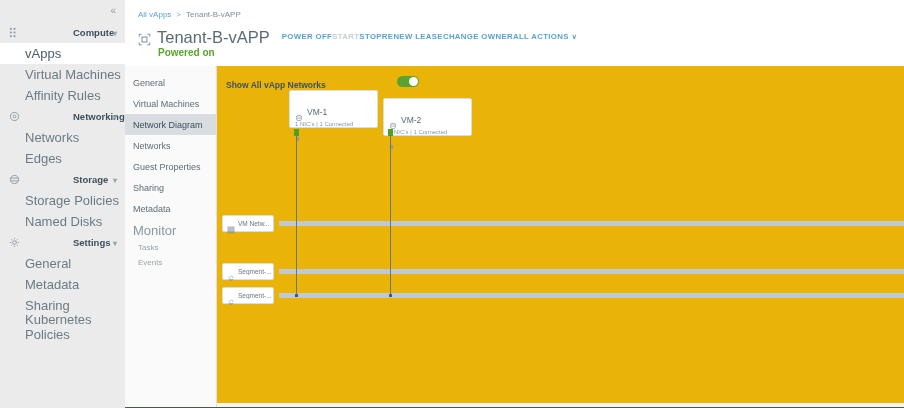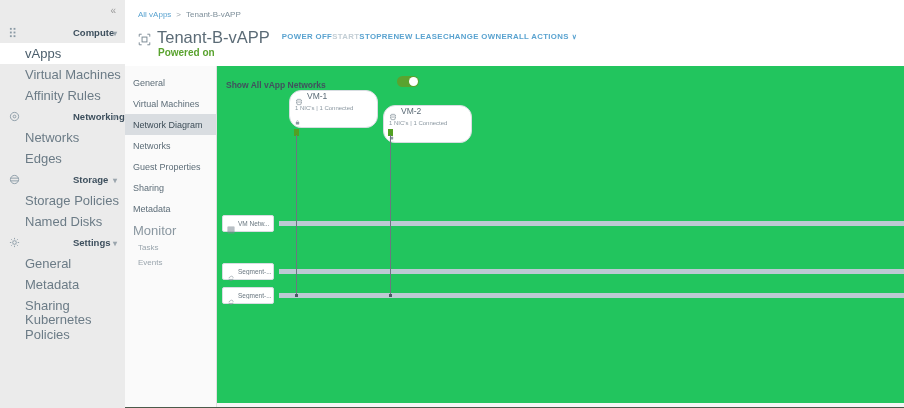--- a/index.html
+++ b/index.html
@@ -168,21 +168,21 @@
     display: flex; align-items: center;
     padding-left: 13px;
     font-size: 8px;
     color: #9aa5ad;
   }
 
   
   .diagram {
     flex: 1 1 auto;
     position: relative;
-    background: #22c55e;
+    background: #eab308;
     min-width: 0;
   }
   .diagram-header {
     display: flex; align-items: center;
     padding: 10px 0 0 9px;
     height: 28px;
   }
   .diagram-header .dh-label {
     font-size: 8.5px;
     color: #41525e;
@@ -208,22 +208,22 @@
     position: absolute;
     left: 0; top: 24px; right: 0; bottom: 0;
   }
 
   
   .vm-card {
     position: absolute;
     width: 89px; height: 38px;
     background: #ffffff;
     border: 1px solid #d7dde1;
-    border-radius: 12px;
-    padding: 0 5px 0 5px;
+    border-radius: 2px;
+    padding: 16px 5px 0 5px;
   }
   .vm-head { display: flex; align-items: center; }
   .vm-icon {
     width: 8px; height: 8px;
     margin-right: 4px;
     color: #7f8d96;
     flex: 0 0 8px;
   }
   .vm-name { font-size: 8.5px; color: #5a6a75; }
   .vm-sub {
@@ -485,21 +485,21 @@
                       <path d="M5 4.5h2M5 6.5h2M1.5 4h1.5M1.5 7h1.5M9 4h1.5M9 7h1.5"></path>
                     </svg></span>
                   <span class="vm-name">VM-1</span>
                 </div><div class="vm-sub">1 NIC's  |  1 Connected</div><span class="vm-lock"><svg viewBox="0 0 12 12" width="5" height="5" fill="currentColor">
                     <rect x="2" y="5" width="8" height="6" rx="1"></rect>
                     <path d="M4 5V3.5a2 2 0 014 0V5" fill="none" stroke="currentColor" stroke-width="1.2"></path>
                   </svg></span></div>
               <div class="vm-connector" style="left:77px;top:39px"></div>
               <div class="vm-line" style="left:79px;top:45px;height:161px"></div>
               <div class="vm-dot" style="left:78px;top:204px"></div>
-              <div class="vm-card" style="left:166px;top:15px"><div class="vm-head">
+              <div class="vm-card" style="left:166px;top:8px"><div class="vm-head">
                   <span class="vm-icon"><svg viewBox="0 0 12 12" width="8" height="8" fill="none" stroke="currentColor" stroke-width="1">
                       <rect x="3" y="2" width="6" height="8" rx="1"></rect>
                       <path d="M5 4.5h2M5 6.5h2M1.5 4h1.5M1.5 7h1.5M9 4h1.5M9 7h1.5"></path>
                     </svg></span>
                   <span class="vm-name">VM-2</span>
                 </div><div class="vm-sub">1 NIC's  |  1 Connected</div><span class="vm-lock"><svg viewBox="0 0 12 12" width="5" height="5" fill="currentColor">
                     <rect x="2" y="5" width="8" height="6" rx="1"></rect>
                     <path d="M4 5V3.5a2 2 0 014 0V5" fill="none" stroke="currentColor" stroke-width="1.2"></path>
                   </svg></span></div>
               <div class="vm-connector" style="left:171px;top:39px"></div>

